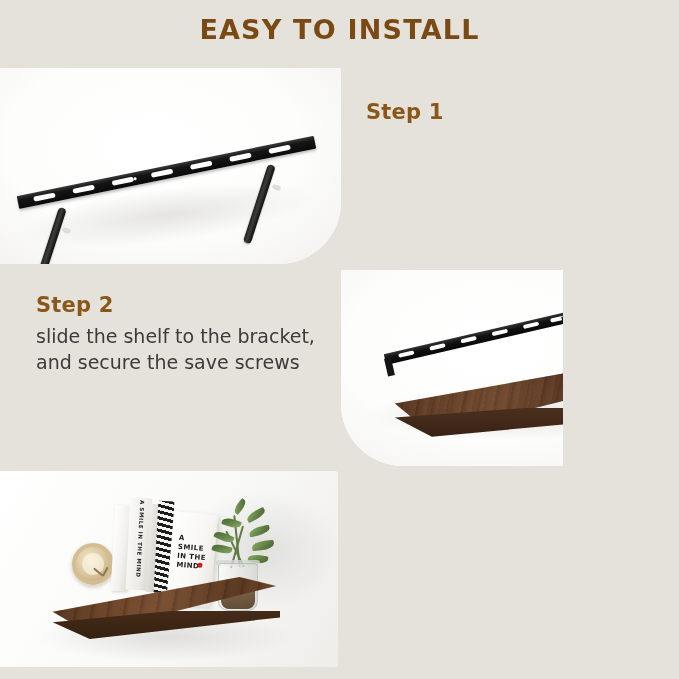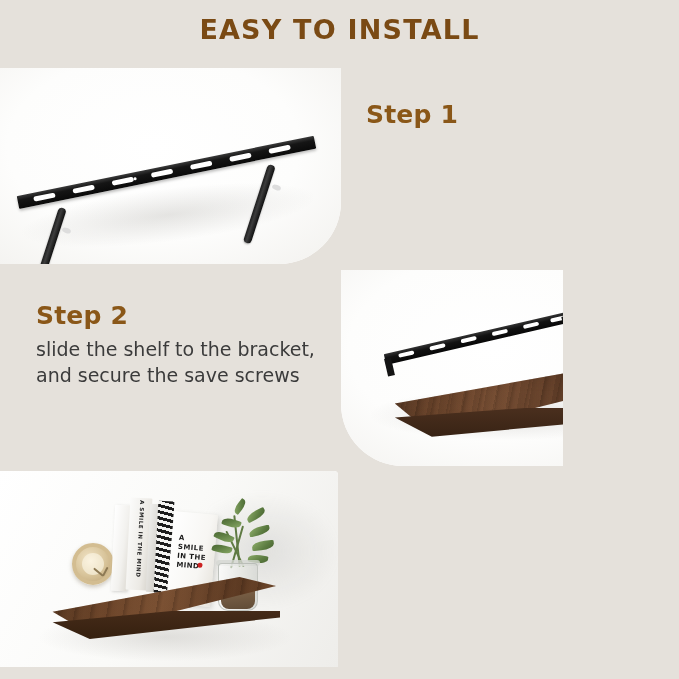--- a/index.html
+++ b/index.html
@@ -30,27 +30,27 @@
   .panel-3{left:0;top:471px;width:338px;height:196px;border-top-right-radius:4px;}
 
   .panel .vignette{
     position:absolute;inset:0;
     background:radial-gradient(ellipse at 45% 40%, #ffffff 0%, #fdfdfc 55%, #f2f1ee 100%);
   }
 
   
   .textblock{position:absolute;}
   .tb-1{left:366px;top:100px;width:300px;}
-  .tb-2{left:36px;top:301px;width:300px;}
+  .tb-2{left:36px;top:293px;width:300px;}
   .tb-3{left:366px;top:505px;width:305px;}
 
   .step-head{
     font-family:"DejaVu Sans", sans-serif;
     font-weight:bold;
-    font-size:25px;
+    font-size:21px;
     color:#8a5718;
     margin:0 0 6px 0;
     letter-spacing:0.2px;
   }
   .step-body{
     font-family:"DejaVu Sans", sans-serif;
     font-size:19px;
     line-height:26px;
     color:#3b3b3b;
     margin:0;

